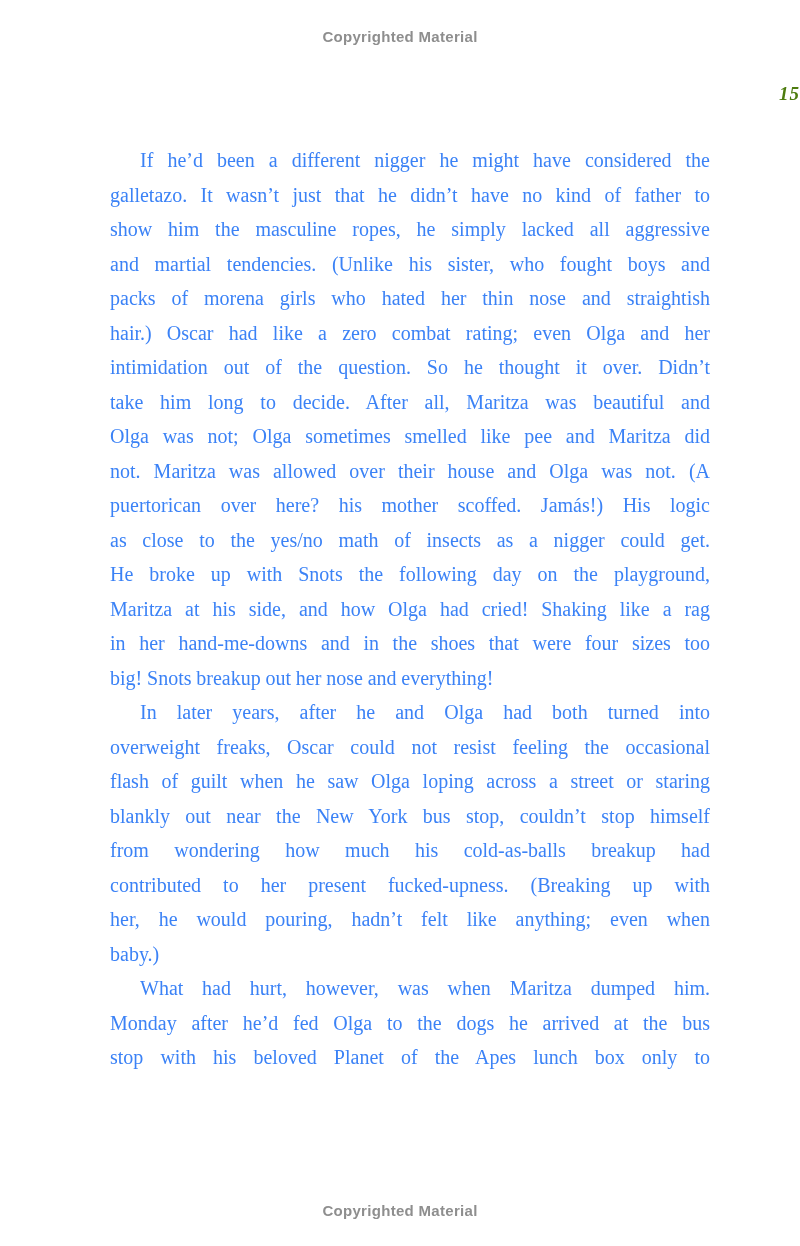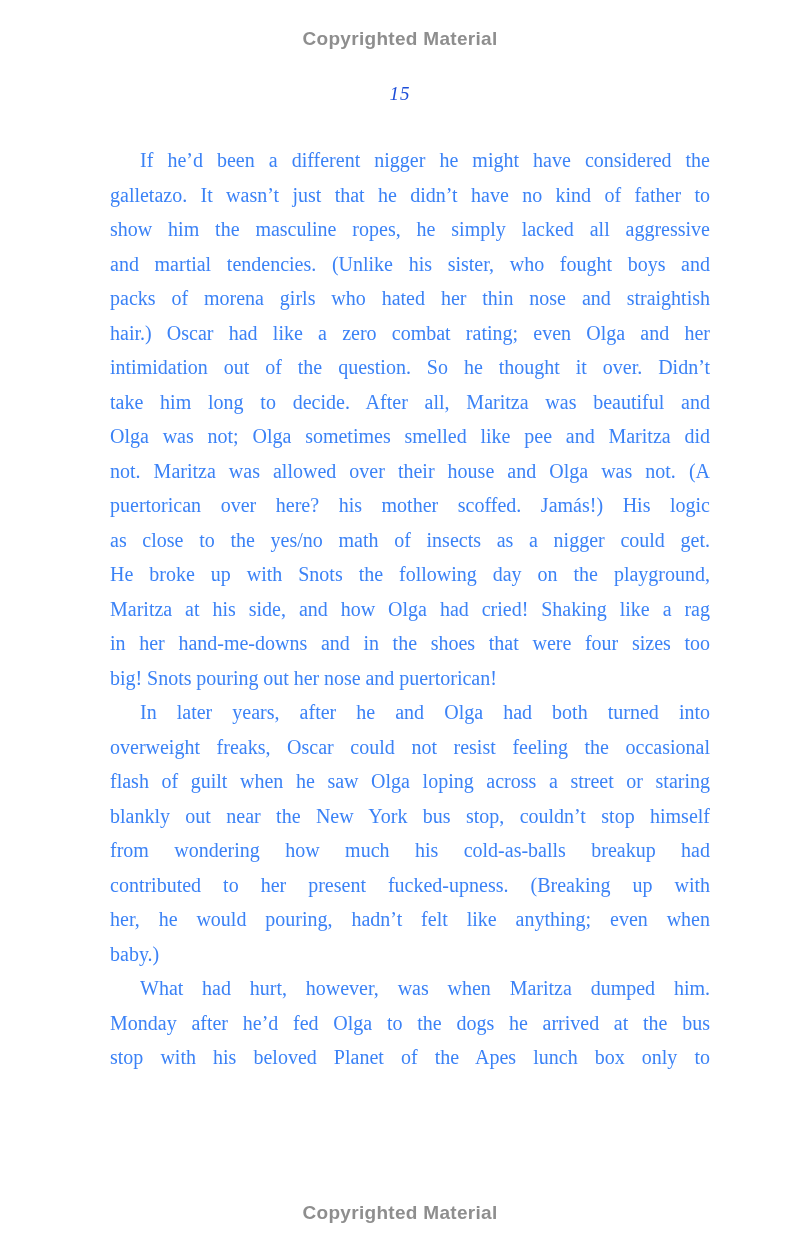--- a/index.html
+++ b/index.html
@@ -16,37 +16,38 @@
     font-family: "Liberation Serif", serif;
     overflow: hidden;
   }
   .notice {
     position: absolute;
     left: 0;
     width: 100%;
     text-align: center;
     font-family: "Liberation Sans", sans-serif;
     font-weight: bold;
-    font-size: 19px;
+    font-size: 15px;
     color: #8e8e8e;
     letter-spacing: 0.3px;
   }
   .notice.top { top: 28px; }
   .notice.bottom { top: 1202px; }
   .folio {
     position: absolute;
     top: 83px;
     left: 0;
     width: 100%;
-    text-align: center;
+    text-align: right;
     font-family: "Liberation Serif", serif;
     font-style: italic;
     font-size: 19px;
-    color: #1d4ed8;
+    color: #4d7c0f;
     letter-spacing: 1px;
+    font-weight: bold;
   }
   .text-block {
     position: absolute;
     top: 143px;
     left: 110px;
     width: 600px;
   }
   .line {
     height: 34.5px;
     line-height: 34.5px;
@@ -82,21 +83,21 @@
     <div class="line">hair.) Oscar had like a zero combat rating; even Olga and her</div>
     <div class="line">intimidation out of the question. So he thought it over. Didn’t</div>
     <div class="line">take him long to decide. After all, Maritza was beautiful and</div>
     <div class="line">Olga was not; Olga sometimes smelled like pee and Maritza did</div>
     <div class="line">not. Maritza was allowed over their house and Olga was not. (A</div>
     <div class="line">puertorican over here? his mother scoffed. Jamás!) His logic</div>
     <div class="line">as close to the yes/no math of insects as a nigger could get.</div>
     <div class="line">He broke up with Snots the following day on the playground,</div>
     <div class="line">Maritza at his side, and how Olga had cried! Shaking like a rag</div>
     <div class="line">in her hand-me-downs and in the shoes that were four sizes too</div>
-    <div class="line last">big! Snots pouring out her nose and puertorican!</div>
+    <div class="line last">big! Snots breakup out her nose and everything!</div>
     <div class="line indent">In later years, after he and Olga had both turned into</div>
     <div class="line">overweight freaks, Oscar could not resist feeling the occasional</div>
     <div class="line">flash of guilt when he saw Olga loping across a street or staring</div>
     <div class="line">blankly out near the New York bus stop, couldn’t stop himself</div>
     <div class="line">from wondering how much his cold-as-balls breakup had</div>
     <div class="line">contributed to her present fucked-upness. (Breaking up with</div>
     <div class="line">her, he would pouring, hadn’t felt like anything; even when</div>
     <div class="line last">baby.)</div>
     <div class="line indent">
       <span>What </span><span class="i">had</span><span> hurt, however, was when Maritza dumped </span><span class="i">him.</span>

